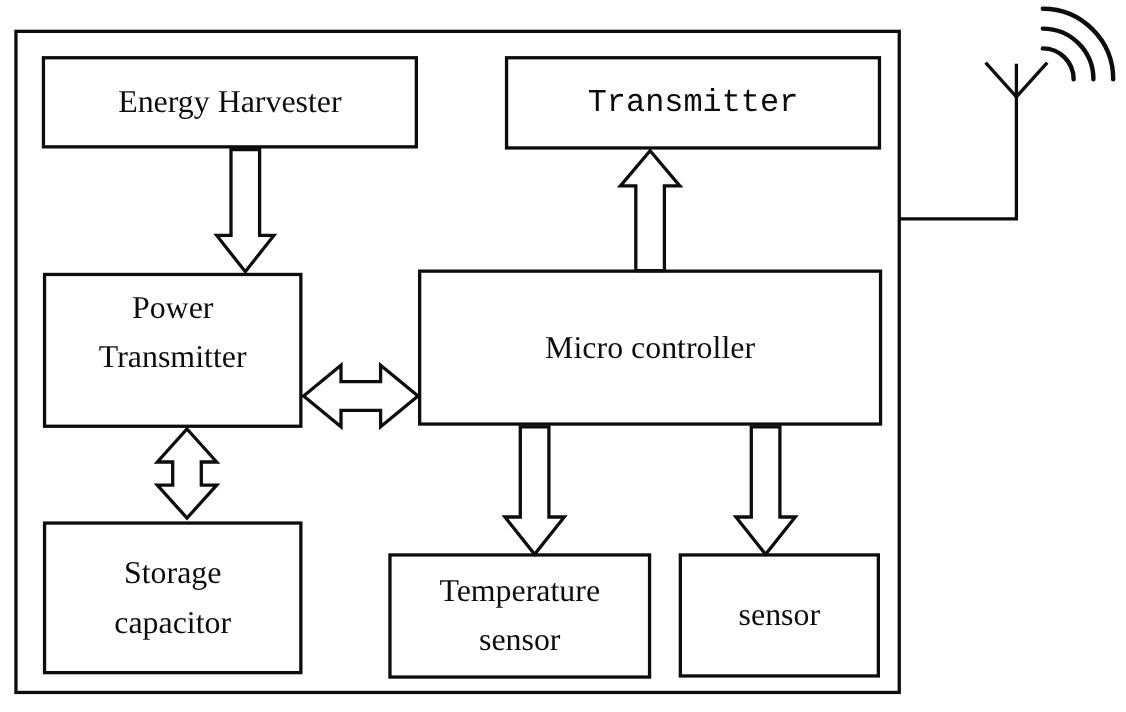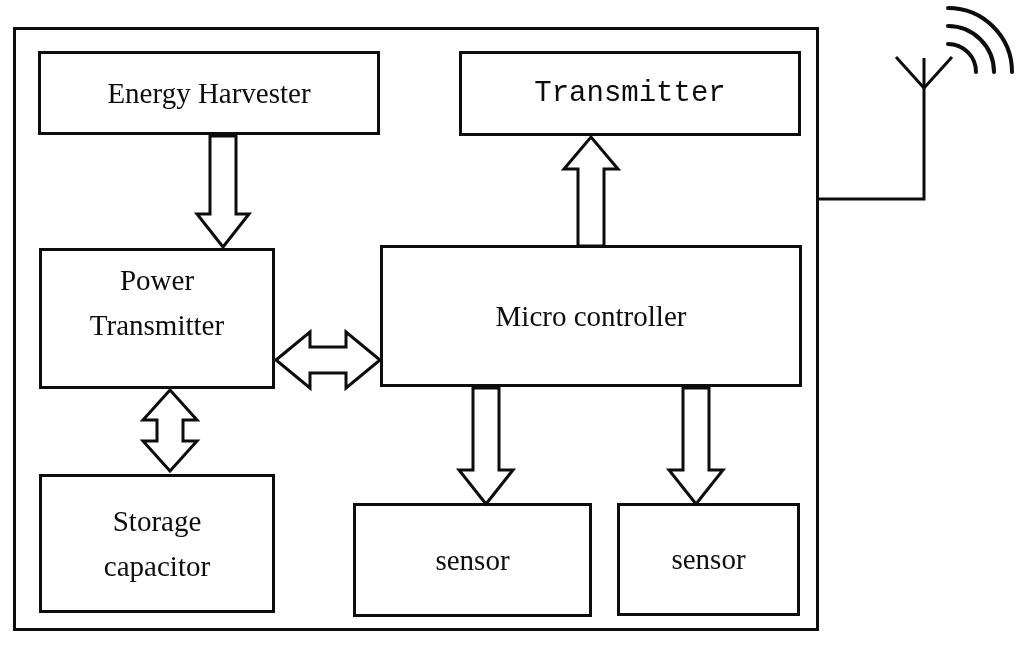--- a/index.html
+++ b/index.html
@@ -81,20 +81,21 @@
   <div class="block" id="box-storage-capacitor">
     <span class="label-line">Storage</span>
     <span class="label-line">capacitor</span>
   </div>
 
   <div class="block" id="box-micro-controller">
     <span class="label-line">Micro controller</span>
   </div>
 
   <div class="block" id="box-temperature-sensor">
+    <span class="label-line">Temperature</span>
     <span class="label-line">sensor</span>
   </div>
 
   <div class="block" id="box-pressure-sensor">
     <span class="label-line">sensor</span>
   </div>
 
   <svg id="arrow-layer" viewBox="0 0 1024 647" xmlns="http://www.w3.org/2000/svg">
 
     <polygon points="210,136 236,136 236,214 249,214 223,247 197,214 210,214" fill="#ffffff" stroke="#0d0d0d" stroke-width="3" stroke-linejoin="miter"></polygon>

